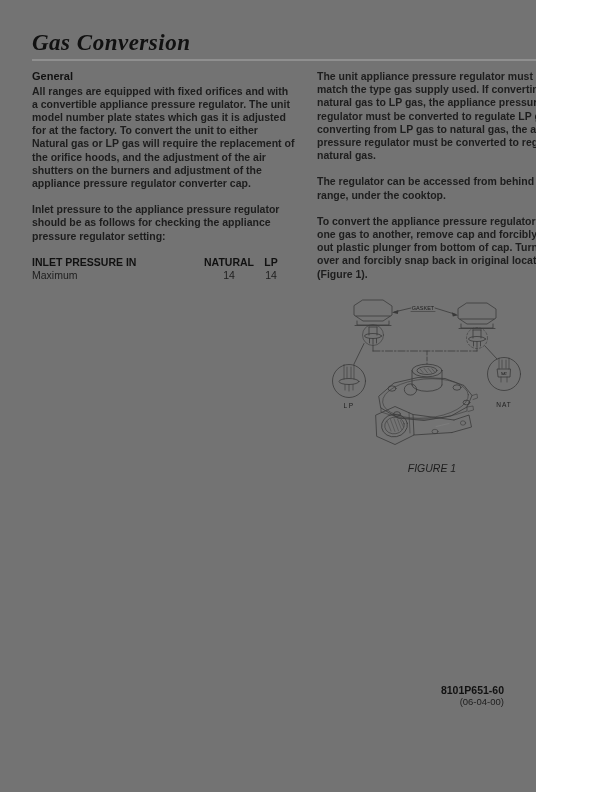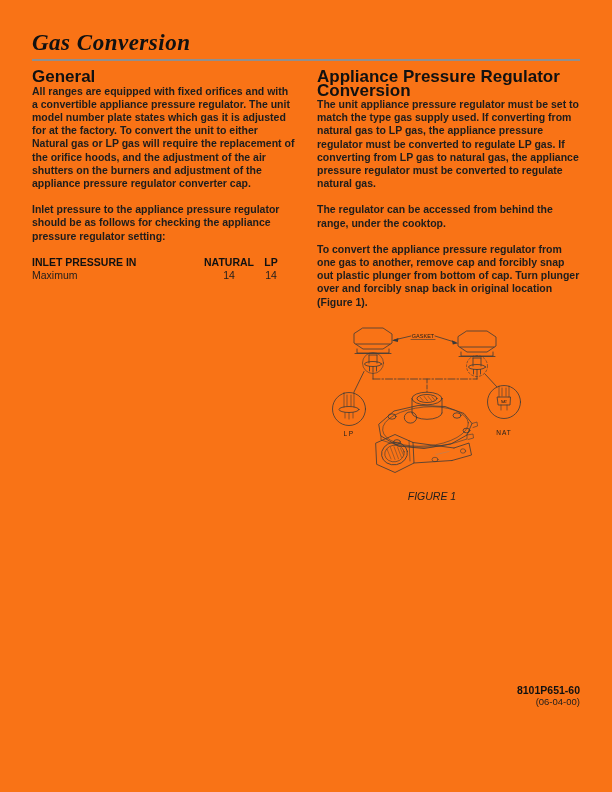--- a/index.html
+++ b/index.html
@@ -1,28 +1,28 @@
 <!DOCTYPE html>
 <html><head>
 <meta charset="utf-8">
 <style>
   html,body { margin:0; padding:0; background:#ffffff; }
   .page {
-    position:relative; width:612px; height:792px; background:#f97316;
+    position:relative; width:536px; height:792px; background:#737373;
     font-family:"Liberation Sans", sans-serif; color:#1d1d1d; overflow:hidden;
   }
   .content { position:absolute; left:32px; top:30px; width:548px; }
   .doc-title {
     font-family:"Liberation Serif", serif; font-style:italic; font-weight:bold;
     font-size:23px; line-height:26px; margin:0 0 3px 0; letter-spacing:0.5px; color:#111;
   }
   .title-rule { height:2px; background:#8f8f8f; margin:0; }
   .columns { display:flex; gap:22px; margin-top:9px; }
   .col { width:263px; font-size:10.5px; line-height:13.2px; }
-  .col h2 { font-size:17px; line-height:13.5px; margin:0 0 1px 0; color:#111; }
+  .col h2 { font-size:11px; line-height:13.5px; margin:0 0 1px 0; color:#111; }
   .col p { margin:0 0 13px 0;font-weight:bold; }
   .col p:last-child { margin-bottom:0; }
   .u { text-decoration:underline; }
   b { color:#111; }
   table.spec {
     border-collapse:collapse; width:256px; margin-top:13px;
     font-size:10.5px; line-height:13.2px;
   }
   table.spec th, table.spec td { padding:0; font-weight:normal; text-align:left; vertical-align:bottom; }
   table.spec th { font-weight:bold; color:#111; }
@@ -68,21 +68,20 @@
             <tr>
               <td>Maximum</td>
               <td>14</td>
               <td>14</td>
             </tr>
           </tbody>
         </table>
       </div>
 
       <div class="col">
-        <h2>Appliance Pressure Regulator Conversion</h2>
         <p>The unit appliance pressure regulator must be set to match the type gas supply used. If converting from natural gas to LP gas, the appliance pressure regulator must be converted to regulate LP gas. If converting from LP gas to natural gas, the appliance pressure regulator must be converted to regulate natural gas.</p>
         <p>The regulator can be accessed from behind the range, under the cooktop.</p>
         <p>To convert the appliance pressure regulator from one gas to another, remove cap and forcibly snap out plastic plunger from bottom of cap. Turn plunger over and forcibly snap back in original location (Figure 1).</p>
 
         <div class="figure-block">
           <svg width="250" height="165" viewBox="0 0 250 165" fill="none" stroke="#3a3a3a" stroke-width="0.8" stroke-linecap="round" stroke-linejoin="round">
             <defs>
               <g id="cap-shape">
                 <path d="M -10,-11 L 10,-11 L 19,-5 L 19,4 L 10,10 L -10,10 L -19,4 L -19,-5 Z"></path>
                 <path d="M -17,5 H 17"></path>

